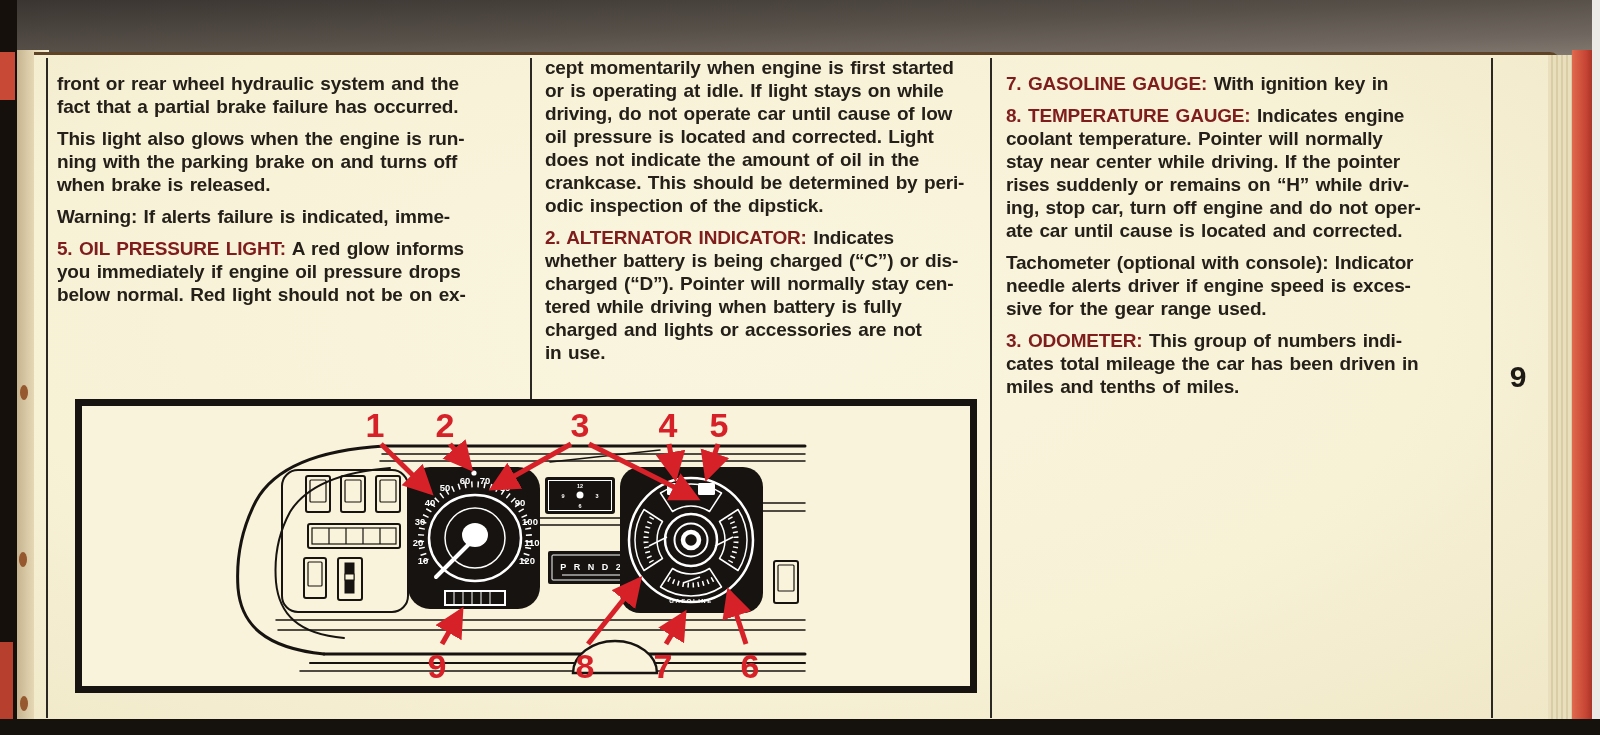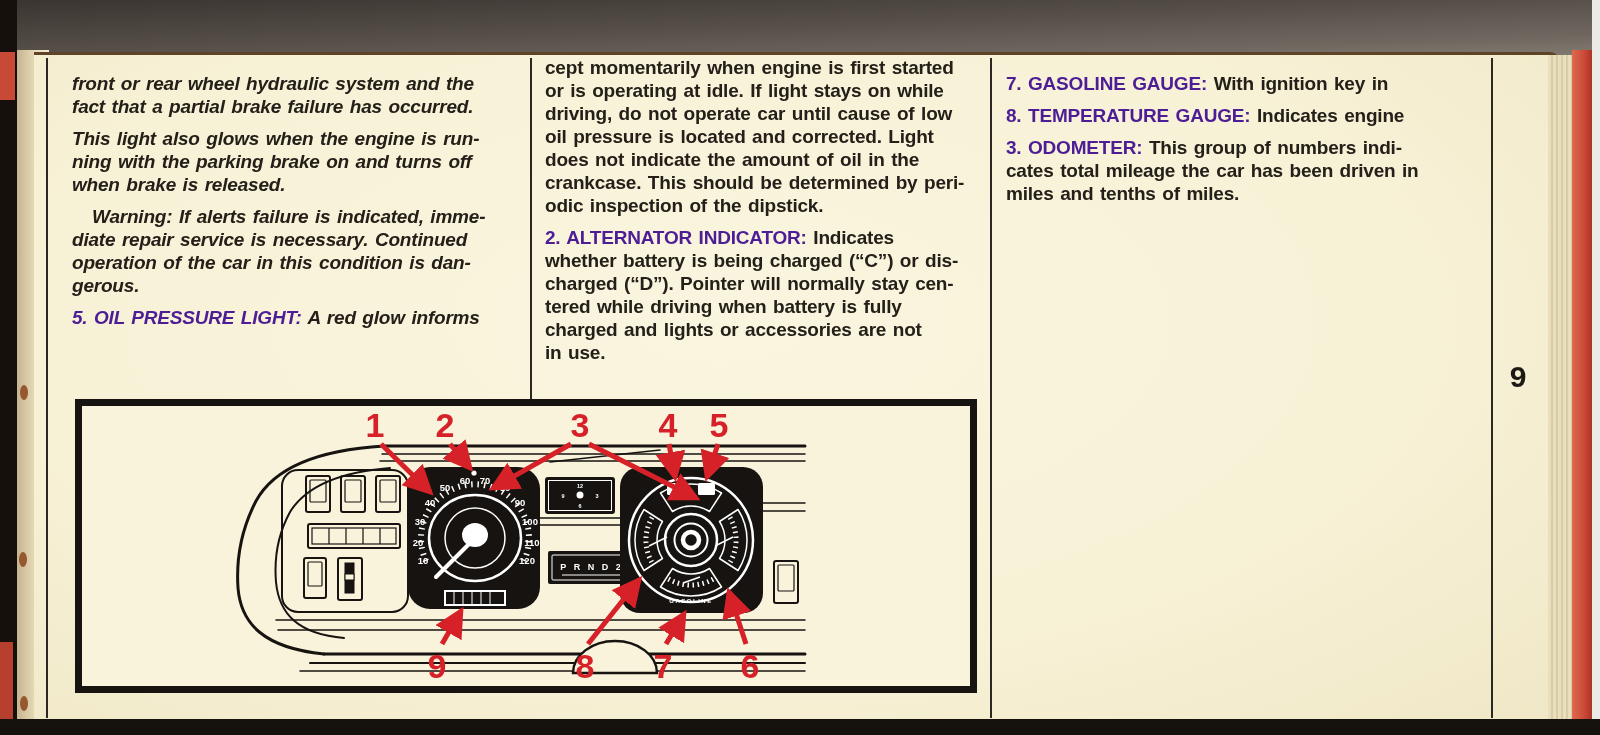--- a/index.html
+++ b/index.html
@@ -25,22 +25,22 @@
     background:repeating-linear-gradient(to right,#e9dfbc 0 3px,#d9cda6 3px 5px);}
   .page-edge-red{position:absolute;left:1572px;top:50px;width:20px;height:675px;
     background:linear-gradient(to right,#e06a4e,#c64434 70%,#a93526);}
   .page-edge-out{position:absolute;left:1592px;top:0;width:8px;height:735px;background:#eceae6;}
   .vline{position:absolute;width:2px;background:#2b2823;}
   
   .col{position:absolute;color:#242019;font-size:19px;line-height:23px;font-weight:600;
     letter-spacing:-0.2px;word-spacing:1.5px;text-align:justify;}
   .para{margin:0 0 9px 0;}
   .lines{display:block;white-space:pre-line;}
-  .lead-red{color:#4c1d95;font-weight:700;}
-  .lead-bold{font-weight:700;margin-left:20px;}
+  .lead-red{color:#7f1d1d;font-weight:700;}
+  .lead-bold{font-weight:700;}
   .page-num{position:absolute;left:1498px;top:360px;width:40px;text-align:center;
     font-size:30px;font-weight:700;color:#1d1a16;}
   
   .diagram-box{position:absolute;left:75px;top:399px;width:902px;height:294px;
     border:7px solid #171310;box-sizing:border-box;background:#f8f3da;}
   .diagram-box svg{display:block;}
   text.callout{font-family:"Liberation Sans",sans-serif;font-size:34px;font-weight:700;
     fill:#d62129;text-anchor:middle;}
   text.dial{font-family:"Liberation Sans",sans-serif;font-size:9.5px;font-weight:700;
     fill:#ffffff;text-anchor:middle;}
@@ -64,34 +64,33 @@
 <div class="page-edge-out"></div>
 <div class="bottom-band"></div>
 
 <div class="vline" style="left:46px;top:58px;height:660px;"></div>
 <div class="vline" style="left:530px;top:58px;height:344px;"></div>
 <div class="vline" style="left:990px;top:58px;height:660px;"></div>
 <div class="vline" style="left:1491px;top:58px;height:660px;"></div>
 
 <div class="page-num">9</div>
 
-<div class="col" style="left:72px;top:72px;width:445px;font-style:italic;">
+<div class="col" style="left:57px;top:72px;width:445px;">
   <p class="para">
       <span class="lines">front or rear wheel hydraulic system and the
 fact that a partial brake failure has occurred.</span>
     </p>
   <p class="para">
       <span class="lines">This light also glows when the engine is run-
 ning with the parking brake on and turns off
 when brake is released.</span>
     </p>
-  <p class="para"><span class="lead-bold">Warning:</span><span> If alerts failure is indicated, imme-</span><span class="lines">diate repair service is necessary. Continued
-operation of the car in this condition is dan-
-gerous.</span></p>
-  <p class="para"><span class="lead-red">5. OIL PRESSURE LIGHT:</span><span> A red glow informs</span></p>
+  <p class="para"><span class="lead-bold">Warning:</span><span> If alerts failure is indicated, imme-</span></p>
+  <p class="para"><span class="lead-red">5. OIL PRESSURE LIGHT:</span><span> A red glow informs</span><span class="lines">you immediately if engine oil pressure drops
+below normal. Red light should not be on ex-</span></p>
 </div>
 
 <div class="col" style="left:545px;top:56px;width:440px;">
   <p class="para">
       <span class="lines">cept momentarily when engine is first started
 or is operating at idle. If light stays on while
 driving, do not operate car until cause of low
 oil pressure is located and corrected. Light
 does not indicate the amount of oil in the
 crankcase. This should be determined by peri-
@@ -99,21 +98,30 @@
     </p>
   <p class="para"><span class="lead-red">2. ALTERNATOR INDICATOR:</span><span> Indicates</span><span class="lines">whether battery is being charged (“C”) or dis-
 charged (“D”). Pointer will normally stay cen-
 tered while driving when battery is fully
 charged and lights or accessories are not
 in use.</span></p>
 </div>
 
 <div class="col" style="left:1006px;top:72px;width:462px;">
   <p class="para"><span class="lead-red">7. GASOLINE GAUGE:</span><span> With ignition key in</span></p>
-  <p class="para"><span class="lead-red">8. TEMPERATURE GAUGE:</span><span> Indicates engine</span></p>
+  <p class="para"><span class="lead-red">8. TEMPERATURE GAUGE:</span><span> Indicates engine</span><span class="lines">coolant temperature. Pointer will normally
+stay near center while driving. If the pointer
+rises suddenly or remains on “H” while driv-
+ing, stop car, turn off engine and do not oper-
+ate car until cause is located and corrected.</span></p>
+  <p class="para">
+      <span class="lines">Tachometer (optional with console): Indicator
+needle alerts driver if engine speed is exces-
+sive for the gear range used.</span>
+    </p>
   <p class="para"><span class="lead-red">3. ODOMETER:</span><span> This group of numbers indi-</span><span class="lines">cates total mileage the car has been driven in
 miles and tenths of miles.</span></p>
 </div>
 
 <div class="diagram-box">
 <svg width="888" height="280" viewBox="0 0 888 280">
   <defs>
     <marker id="arrow" markerWidth="7" markerHeight="7" refX="5" refY="3" orient="auto">
       <path d="M0,0 L6,3 L0,6 Z" fill="#d62129"></path>
     </marker>

